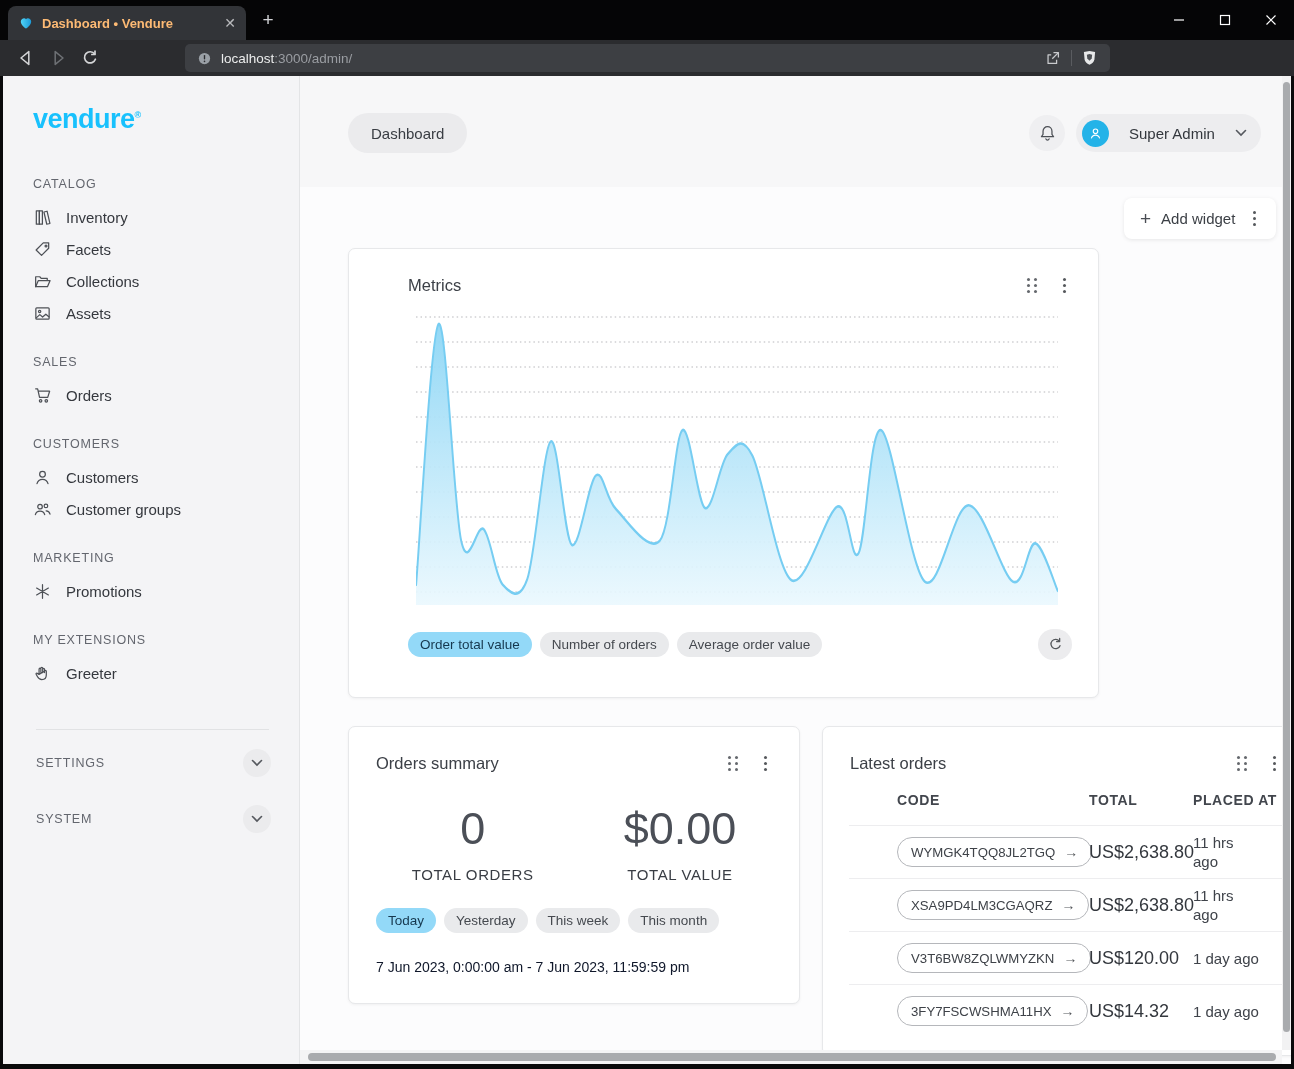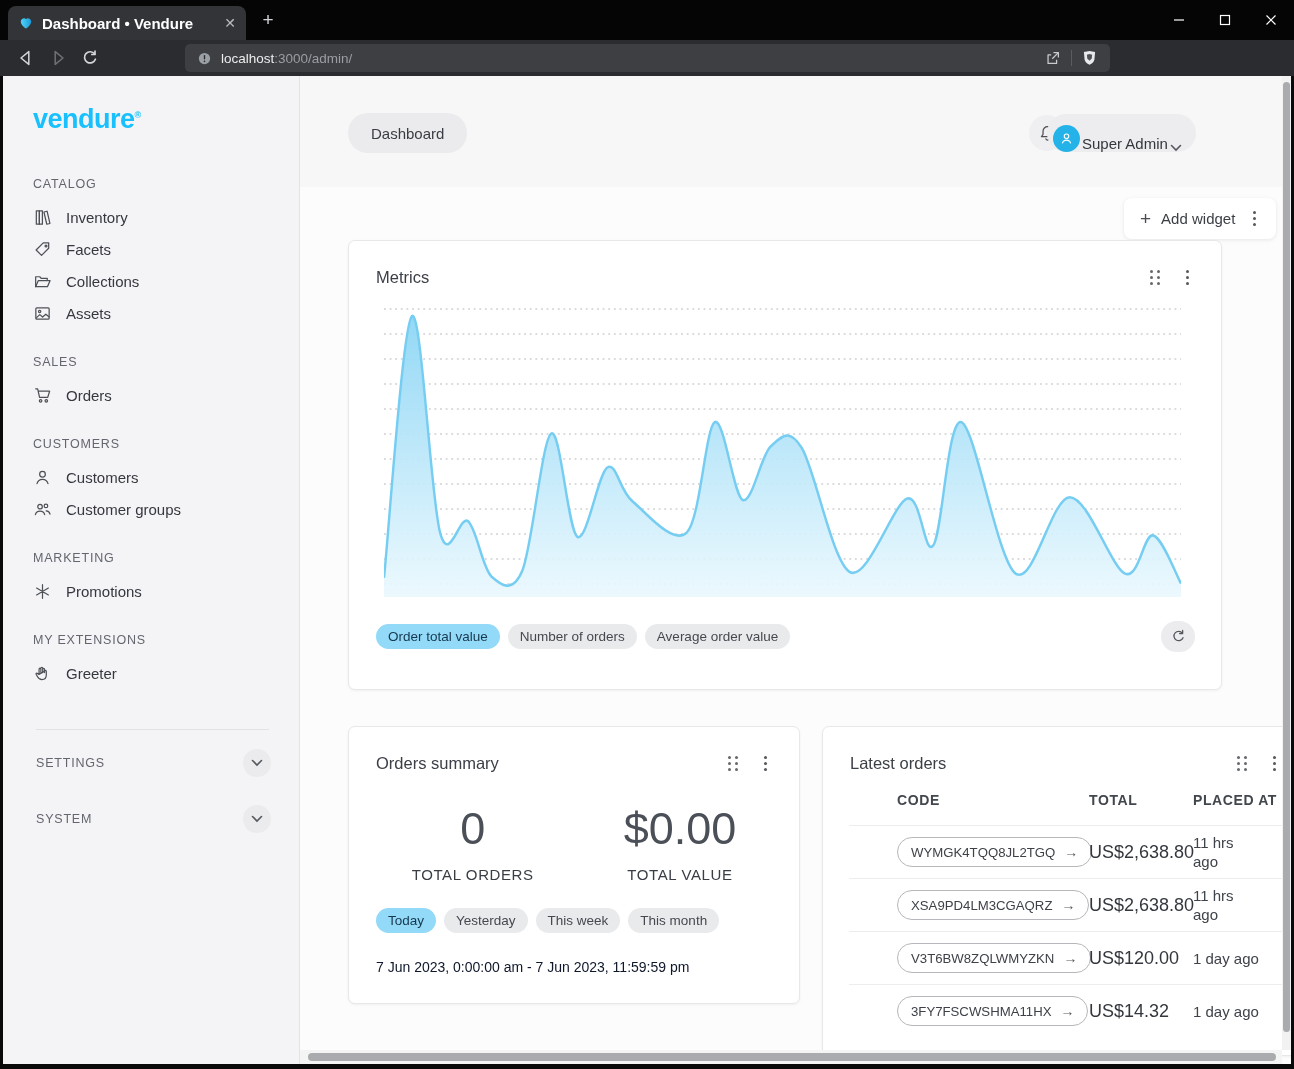--- a/index.html
+++ b/index.html
@@ -4,21 +4,21 @@
 <style>
   * { margin:0; padding:0; box-sizing:border-box; }
   html,body { width:1294px; height:1069px; overflow:hidden; background:#000;
     font-family:"Liberation Sans","DejaVu Sans",sans-serif; }
   #window { position:relative; width:1294px; height:1069px; background:#0a0a0b; }
 
   
   .tabbar { position:absolute; left:0; top:0; width:100%; height:40px; background:#050506; }
   .tab { position:absolute; left:8px; top:6px; width:238px; height:34px; background:#323438;
          border-radius:8px 8px 0 0; display:flex; align-items:center; padding:0 10px; gap:8px; }
-  .tab-title { flex:1; font-size:15px; font-weight:bold; color:#ffffff; white-space:nowrap; overflow:hidden; }
+  .tab-title { flex:1; font-size:13px; font-weight:bold; color:#fdba74; white-space:nowrap; overflow:hidden; }
   .tab-close { color:#b9babd; font-size:14px; line-height:1; cursor:default; }
   .newtab { position:absolute; left:258px; top:10px; width:20px; height:20px; color:#d2d3d6;
             font-size:19px; line-height:20px; text-align:center; }
   .winctrls { position:absolute; right:0; top:0; height:40px; display:flex; }
   .winctrl { width:46px; height:40px; display:flex; align-items:center; justify-content:center; color:#fff; }
   .toolbar { position:absolute; left:0; top:40px; width:100%; height:36px; background:#2b2c2f; }
   .navbtn { position:absolute; top:8px; width:20px; height:20px; }
   .addr { position:absolute; left:185px; top:4px; width:925px; height:28px; background:#3d3f43;
           border-radius:5px; display:flex; align-items:center; padding:0 12px; gap:9px; }
   .addr-text { font-size:13.5px; }
@@ -51,43 +51,43 @@
   .chev-btn { width:28px; height:28px; border-radius:50%; background:#ebebed; display:flex;
               align-items:center; justify-content:center; color:#55585e; }
 
   
   .main { position:absolute; left:297px; top:0; right:9px; bottom:14px; }
   .main-header { position:absolute; left:0; top:0; right:0; height:111px; background:#f7f7f8; }
   .crumb-pill { position:absolute; left:48px; top:37px; height:40px; border-radius:22px; background:#ebebed;
                 display:flex; align-items:center; padding:0 23px; font-size:15px; color:#393d43; }
   .bell-btn { position:absolute; left:729px; top:39px; width:36px; height:36px; border-radius:50%;
               background:#efeff1; display:flex; align-items:center; justify-content:center; color:#4c4f55; }
-  .user-pill { position:absolute; left:747px; top:38px; height:38px; border-radius:20px; background:#ededef;
-               display:flex; align-items:flex-end; gap:2px; padding:0 14px 0 6px; }
+  .user-pill { position:absolute; left:776px; top:38px; height:38px; border-radius:20px; background:#ededef;
+               display:flex; align-items:center; gap:20px; padding:0 14px 0 6px; }
   .user-avatar { width:27px; height:27px; border-radius:50%; background:#24b3e8; display:flex;
                  align-items:center; justify-content:center; color:#fff; }
   .user-name { font-size:15px; color:#33373d; }
   .content { position:absolute; left:0; top:111px; right:0; bottom:0; background:#fcfcfd; }
 
   .add-widget { position:absolute; left:824px; top:11px; height:41px; background:#fff; border-radius:8px;
                 box-shadow:0 1px 4px rgba(0,0,0,.09); display:flex; align-items:center; padding:0 14px 0 16px; }
   .add-widget .plus { font-size:19px; color:#4a4e54; margin-right:10px; font-weight:400; }
   .add-widget .lbl { font-size:15px; color:#3b3f45; }
   .kebab { display:inline-flex; flex-direction:column; gap:3px; padding:4px 6px; }
   .kebab i { width:3px; height:3px; border-radius:50%; background:#55585c; }
   .drag-handle { display:inline-grid; grid-template-columns:repeat(2,4px); gap:3px; padding:3px; }
   .drag-handle i { width:3px; height:3px; border-radius:50%; background:#65686d; }
 
   .card { position:absolute; background:#fff; border:1px solid #e7e8ea; border-radius:7px;
           box-shadow:0 1px 3px rgba(0,0,0,.05); overflow:hidden; }
   .card-head { display:flex; align-items:center; padding:25px 26px 0 27px; }
   .card-title { flex:1; font-size:16.5px; color:#3c4047; }
   .card-tools { display:flex; align-items:center; gap:16px; }
 
-  #metrics-card { left:48px; top:53px; width:874px; height:450px; }
+  #metrics-card { left:48px; top:61px; width:751px; height:450px;padding-left:32px; }
   .chart-wrap { margin:16px 40px 0 35px; height:292px; }
   .chart-wrap svg { width:100%; height:100%; }
   .chip-row { display:flex; align-items:center; gap:8px; padding:24px 26px 0 27px; }
   .chip { height:25px; line-height:25px; border-radius:13px; padding:0 12px; font-size:13.5px;
           background:#e9eaec; color:#45494f; white-space:nowrap; }
   .chip.active { background:#93d9f8; color:#16384e; }
   .refresh-btn { margin-left:auto; width:34px; height:31px; border-radius:16px; background:#ececee;
                  display:flex; align-items:center; justify-content:center; color:#54575b; }
 
   #summary-card { left:48px; top:539px; width:452px; height:278px; }

